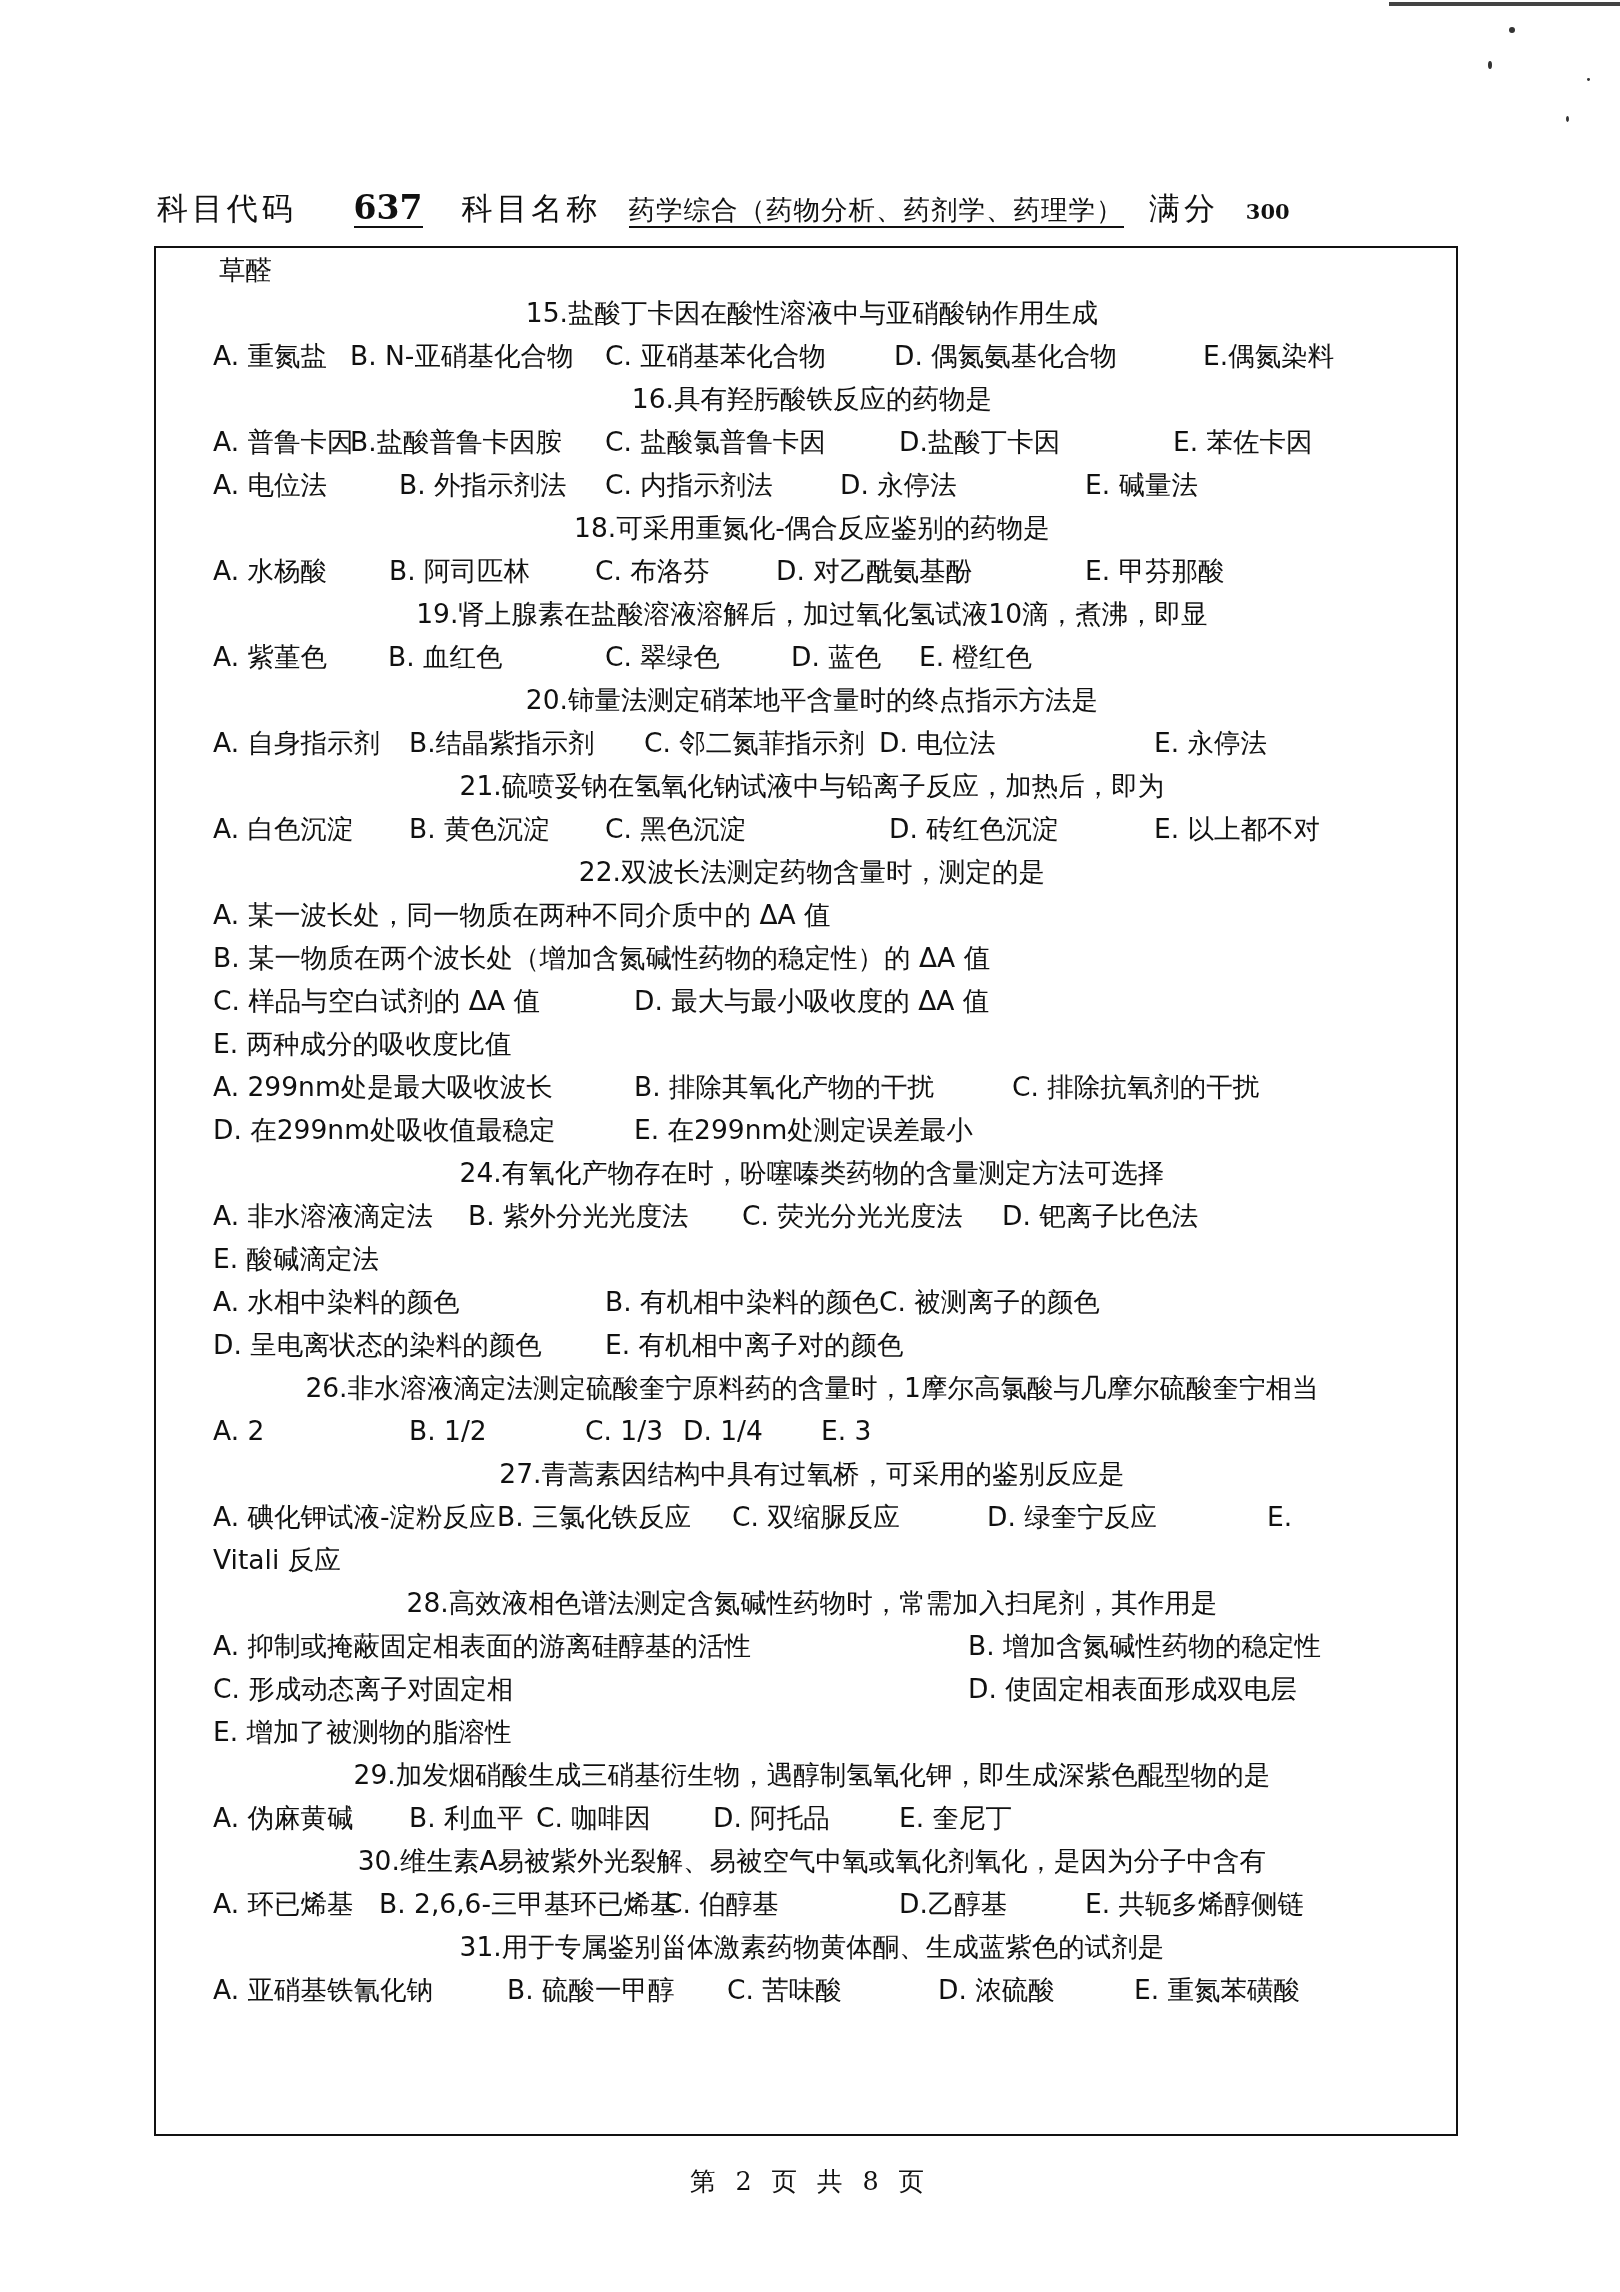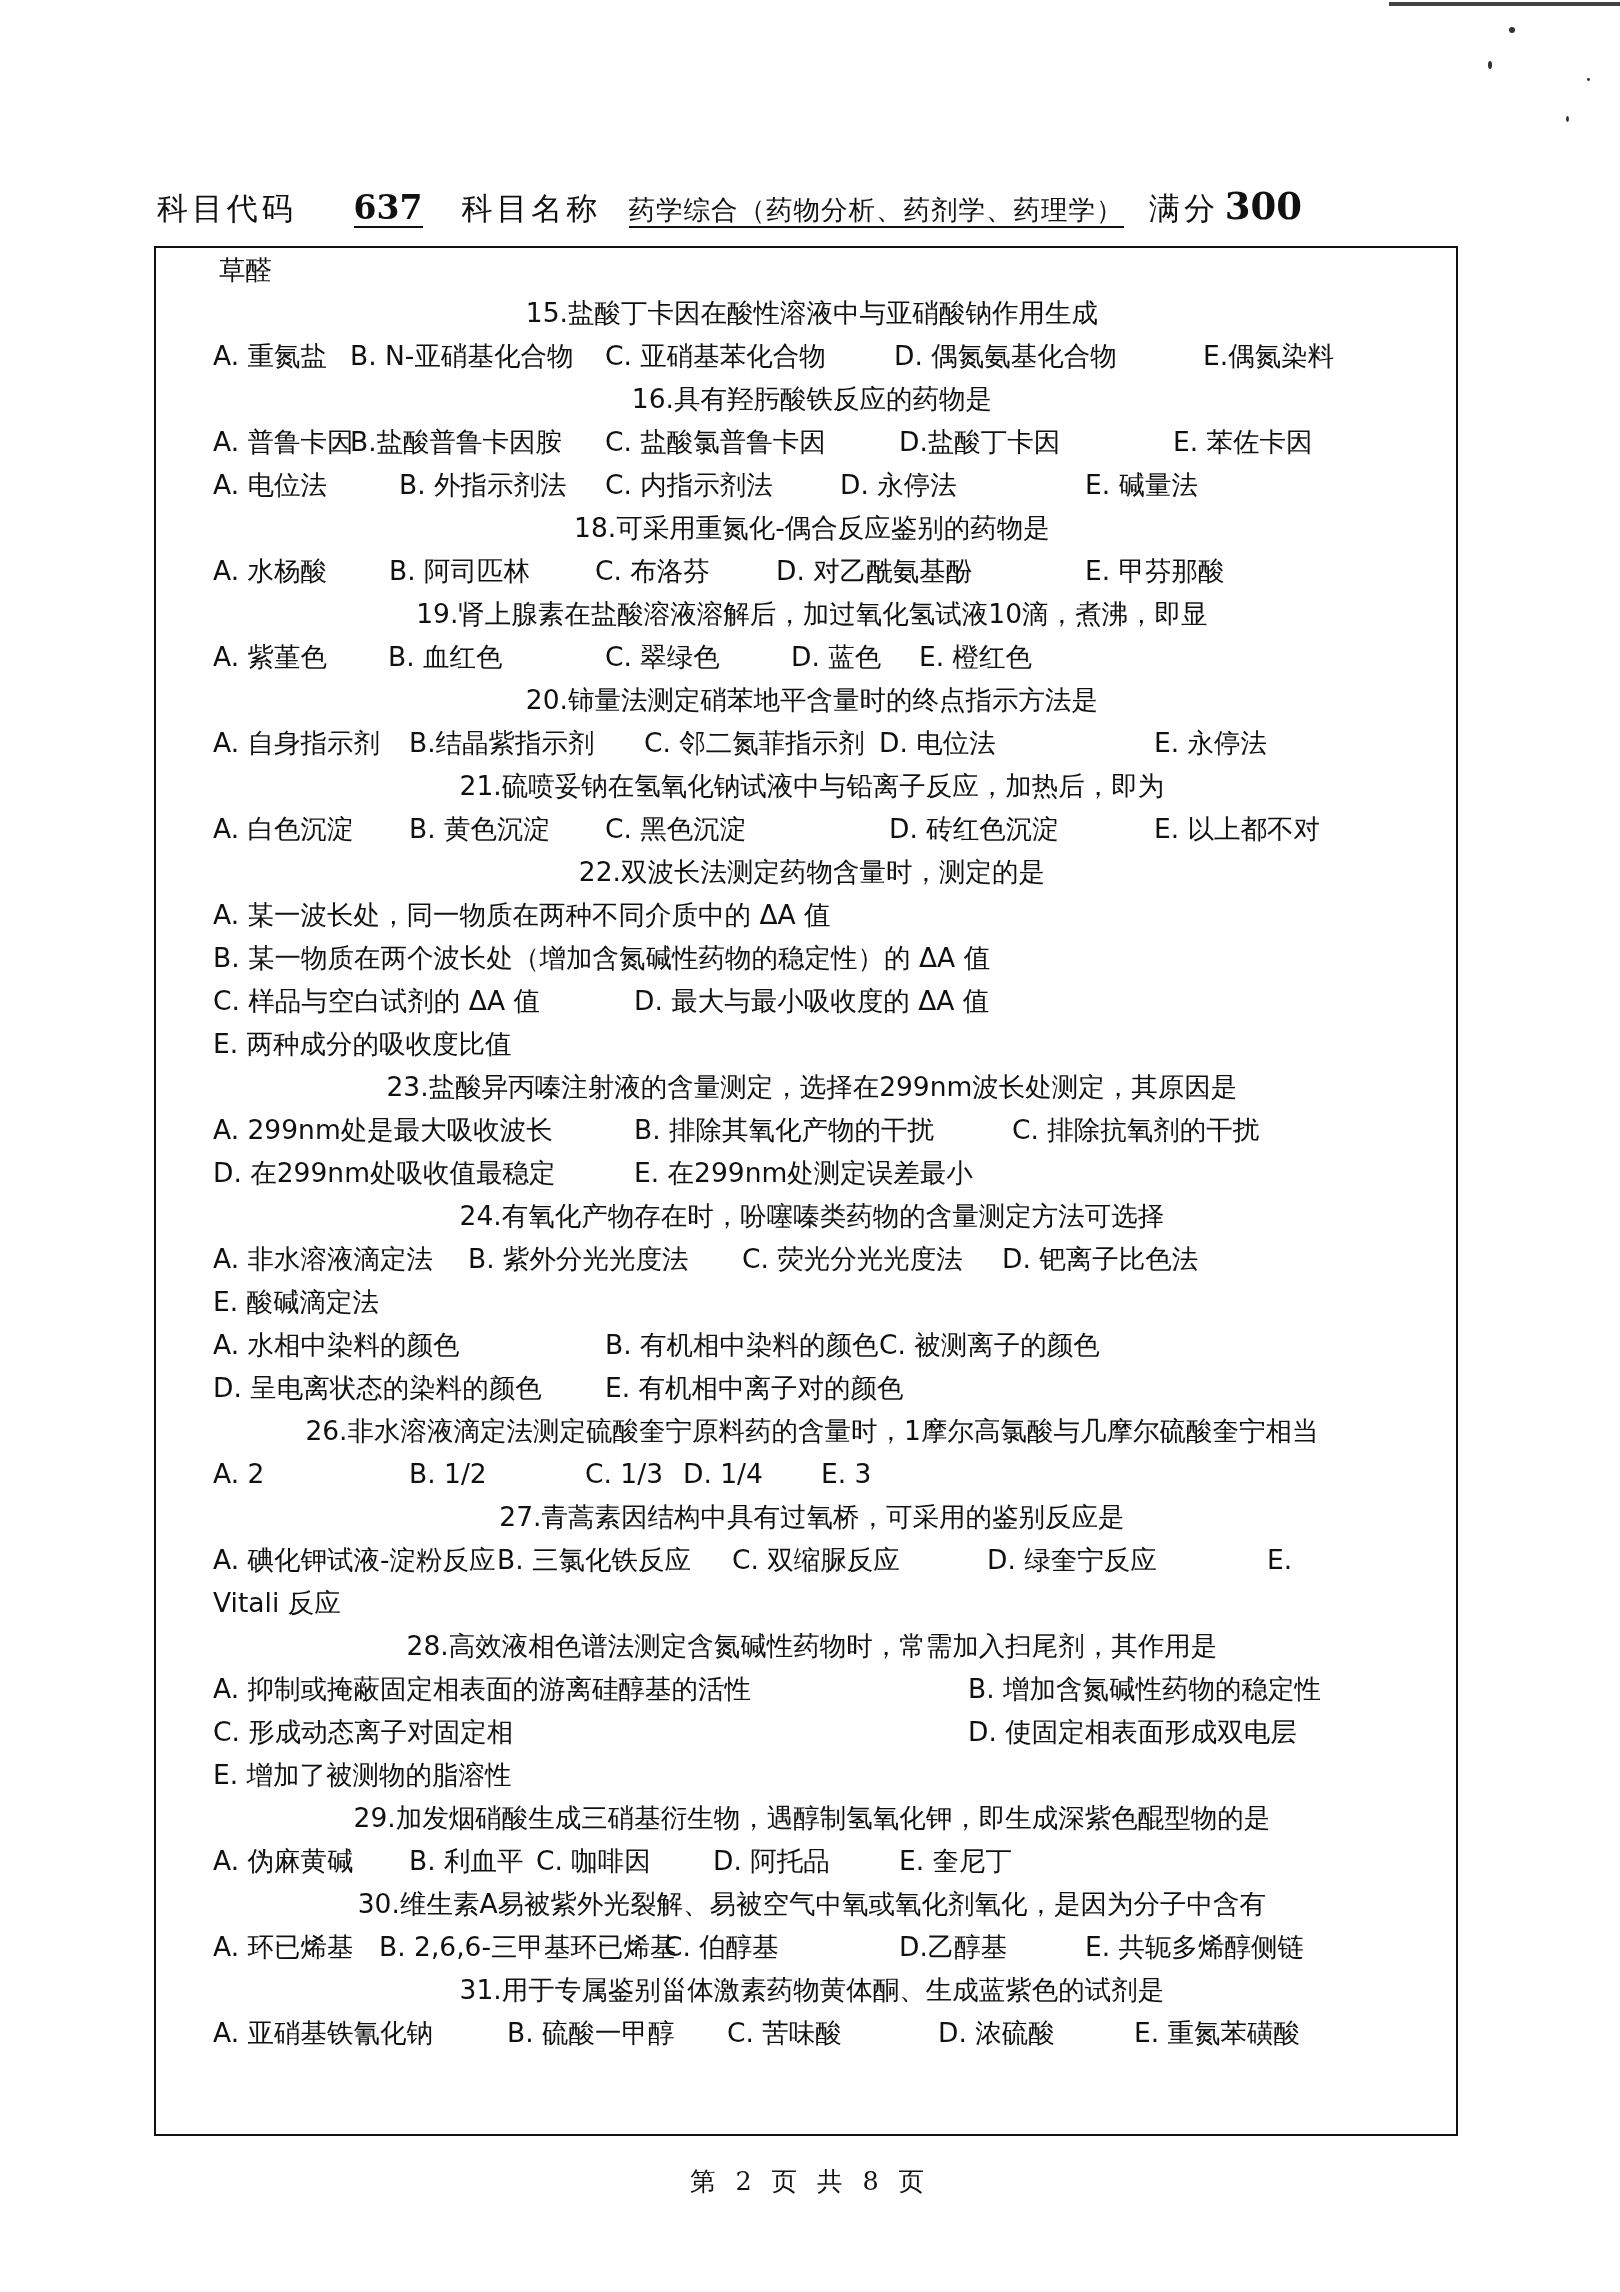--- a/index.html
+++ b/index.html
@@ -20,21 +20,21 @@
   .header .lbl { font-size: 31px; letter-spacing: 3.9px; }
   .header .code {
     font-size: 33px; font-weight: bold; margin-left: 57px; margin-right: 39px;
     border-bottom: 2.9px solid #111; line-height: 37px;
   }
   .header .subject {
     font-size: 26.5px; font-family: "DejaVu Sans", sans-serif; margin-left: 27.4px;
     border-bottom: 2px solid #111; line-height: 33px; letter-spacing: 1px;
   }
   .header .full { font-size: 31px; margin-left: 25.5px; letter-spacing: 3.9px; margin-top: 12px; }
-  .header .score { font-size: 37px; font-weight: bold; margin-left: 6px; }
+  .header .score { font-size: 21px; font-weight: bold; margin-left: 27px; }
 
   .box {
     position: absolute; top: 246px; left: 154px; width: 1304px; height: 1890px;
     border-top: 2.9px solid #111; border-left: 2px solid #111;
     border-right: 2px solid #111; border-bottom: 2.9px solid #111;
     box-sizing: border-box;
   }
   .content {
     position: absolute; top: 0; left: 0; right: 0;
     font-size: 26.5px; line-height: 43px;
@@ -133,21 +133,20 @@
       <div class="line opt">
         <span class="seg" style="position: absolute; left: 57px;">B. 某一物质在两个波长处（增加含氮碱性药物的稳定性）的 ΔA 值</span>
       </div>
       <div class="line opt">
         <span class="seg" style="position: absolute; left: 57px;">C. 样品与空白试剂的 ΔA 值</span>
         <span class="seg" style="position: absolute; left: 478px;">D. 最大与最小吸收度的 ΔA 值</span>
       </div>
       <div class="line opt">
         <span class="seg" style="position: absolute; left: 57px;">E. 两种成分的吸收度比值</span>
       </div>
-      <div class="line q"><span>23.</span><span>盐酸异丙嗪注射液的含量测定，选择在299nm波长处测定，其原因是</span></div>
       <div class="line opt">
         <span class="seg" style="position: absolute; left: 57px;">A. 299nm处是最大吸收波长</span>
         <span class="seg" style="position: absolute; left: 478px;">B. 排除其氧化产物的干扰</span>
         <span class="seg" style="position: absolute; left: 856px;">C. 排除抗氧剂的干扰</span>
       </div>
       <div class="line opt">
         <span class="seg" style="position: absolute; left: 57px;">D. 在299nm处吸收值最稳定</span>
         <span class="seg" style="position: absolute; left: 478px;">E. 在299nm处测定误差最小</span>
       </div>
       <div class="line q"><span>24.</span><span>有氧化产物存在时，吩噻嗪类药物的含量测定方法可选择</span></div>

